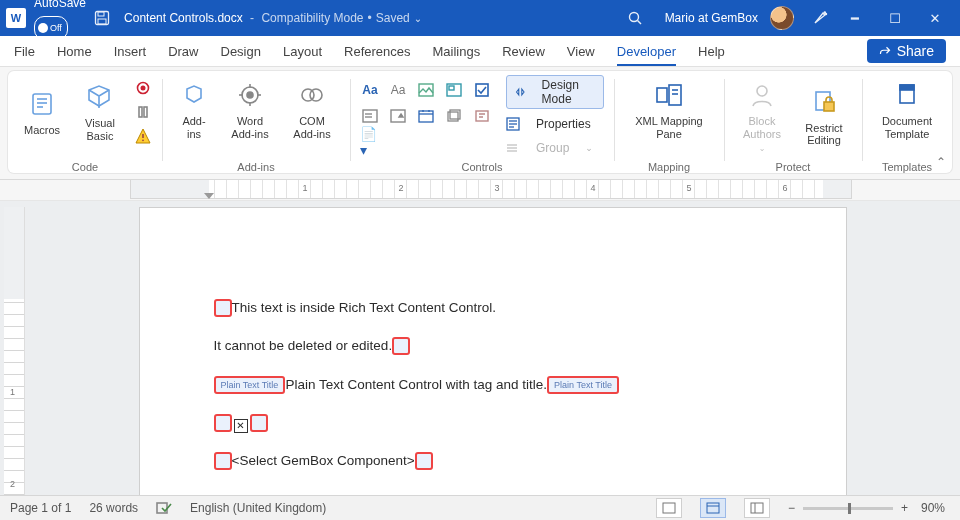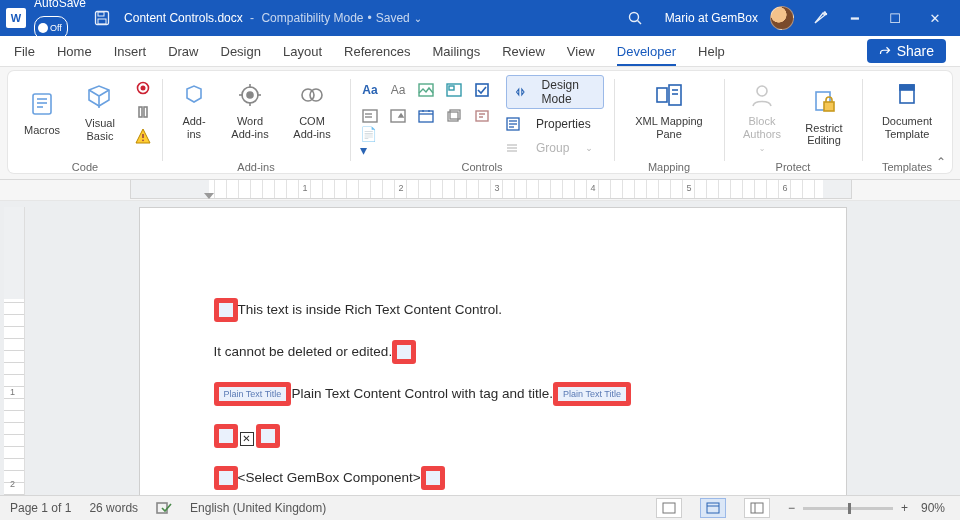--- a/index.html
+++ b/index.html
@@ -46,21 +46,21 @@
   .ruler{position:relative;height:18px;width:720px;background:#fff;border:1px solid #d6d6d6;border-top:none;font-size:9px;color:#777}
   .ruler .num{position:absolute;top:3px;transform:translateX(-50%)}
   .ruler::before{content:"";position:absolute;inset:0;background:repeating-linear-gradient(90deg,transparent 0 11px,#cfcfcf 11px 12px);opacity:.6}
   .ruler .shade{position:absolute;top:0;bottom:0;background:#eef0f2}
   .indent{position:absolute;top:13px;width:0;height:0;border-left:5px solid transparent;border-right:5px solid transparent;border-top:6px solid #9a9a9a;transform:translateX(-50%)}
   
   .workarea{flex:1;display:flex;background:#eceef0;overflow:hidden;position:relative}
   .vruler{width:20px;background:#fff;border-right:1px solid #ddd;margin:6px 0 0 4px;height:100%;position:relative;font-size:9px;color:#777;background-image:repeating-linear-gradient(180deg,transparent 0 11px,#d6d6d6 11px 12px)}
   .vruler .shade{position:absolute;left:0;right:0;top:0;height:92px;background:#eef0f2}
   .page{width:708px;margin:6px auto 0;background:#fff;border:1px solid #cfcfcf;height:400px;padding:90px 70px 20px;box-sizing:border-box;color:#2b2b2b;font-size:13.5px;line-height:1.5}
-  .cc-handle{display:inline-block;border:5px solid #ef4444;background:#eaf1fc;border-radius:3px;font-size:9px;color:#5b7bb5;padding:0 5px;height:14px;line-height:14px;vertical-align:1px}
+  .cc-handle{display:inline-block;border:2px solid #ef4444;background:#eaf1fc;border-radius:3px;font-size:9px;color:#5b7bb5;padding:0 5px;height:14px;line-height:14px;vertical-align:1px}
   .cc-handle.small{width:14px;padding:0}
   .para{margin:0 4px 18px}
   .chk{display:inline-block;border:1px solid #333;width:12px;height:12px;vertical-align:-2px;margin:0 2px}
   .chk::after{content:"✕";display:block;font-size:10px;line-height:11px;text-align:center}
   
   .status{height:24px;background:#f2f2f2;border-top:1px solid #d6d6d6;display:flex;align-items:center;font-size:12px;color:#555;padding:0 10px;gap:18px}
   .status .spacer{flex:1}
   .viewbtn{width:24px;height:18px;border:1px solid #cfcfcf;background:#fff;display:flex;align-items:center;justify-content:center;font-size:10px;color:#666}
   .viewbtn.active{background:#dbe7f7;border-color:#9bb9e8}
   .zoom{display:flex;align-items:center;gap:8px}

